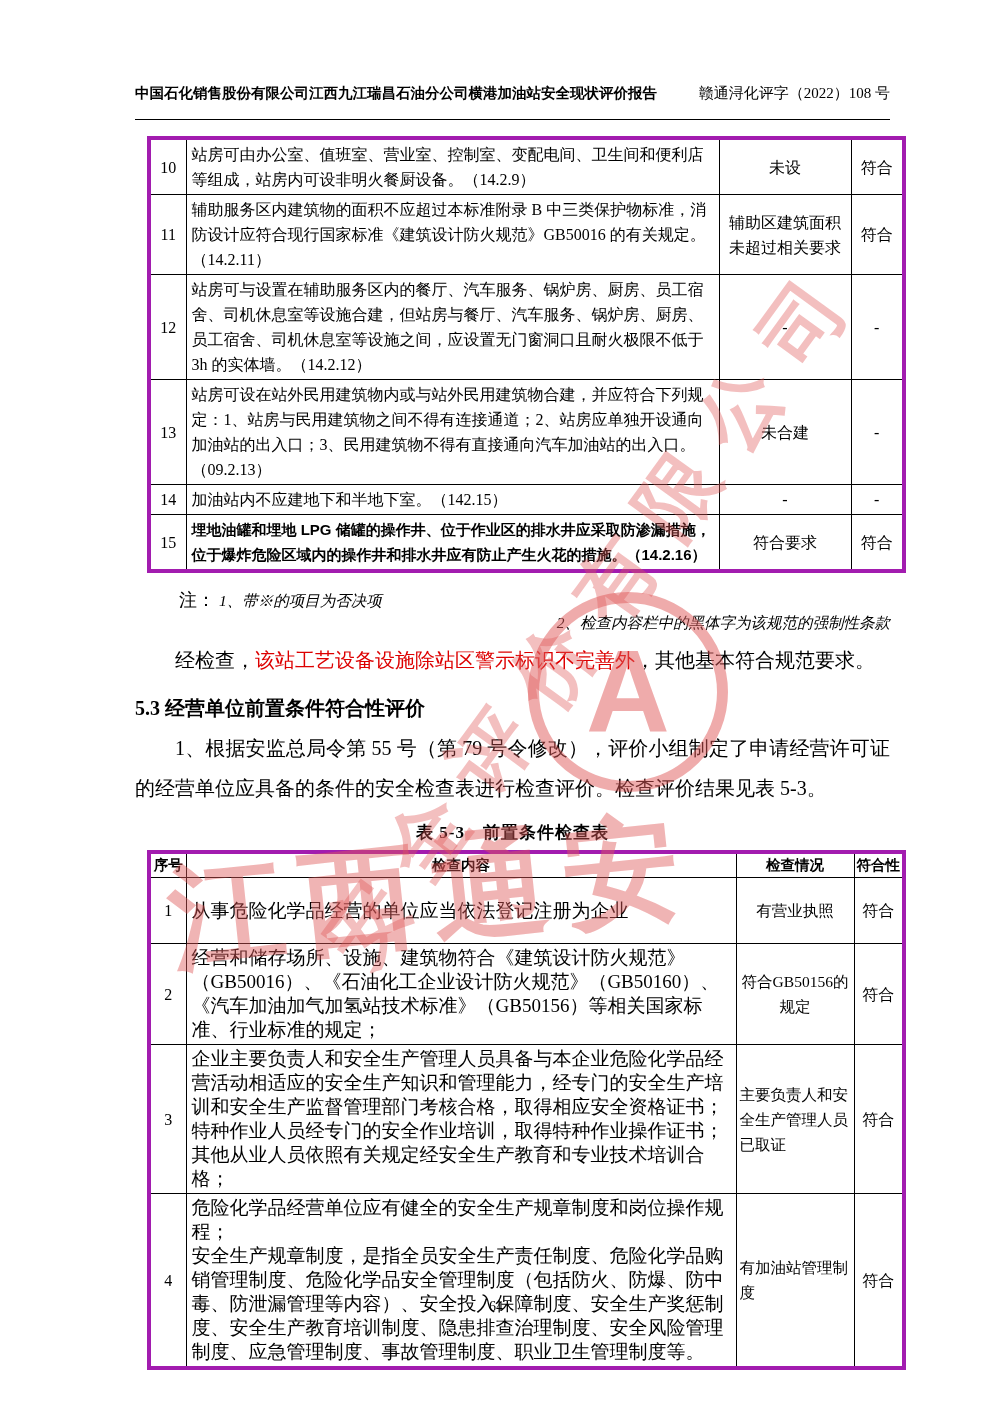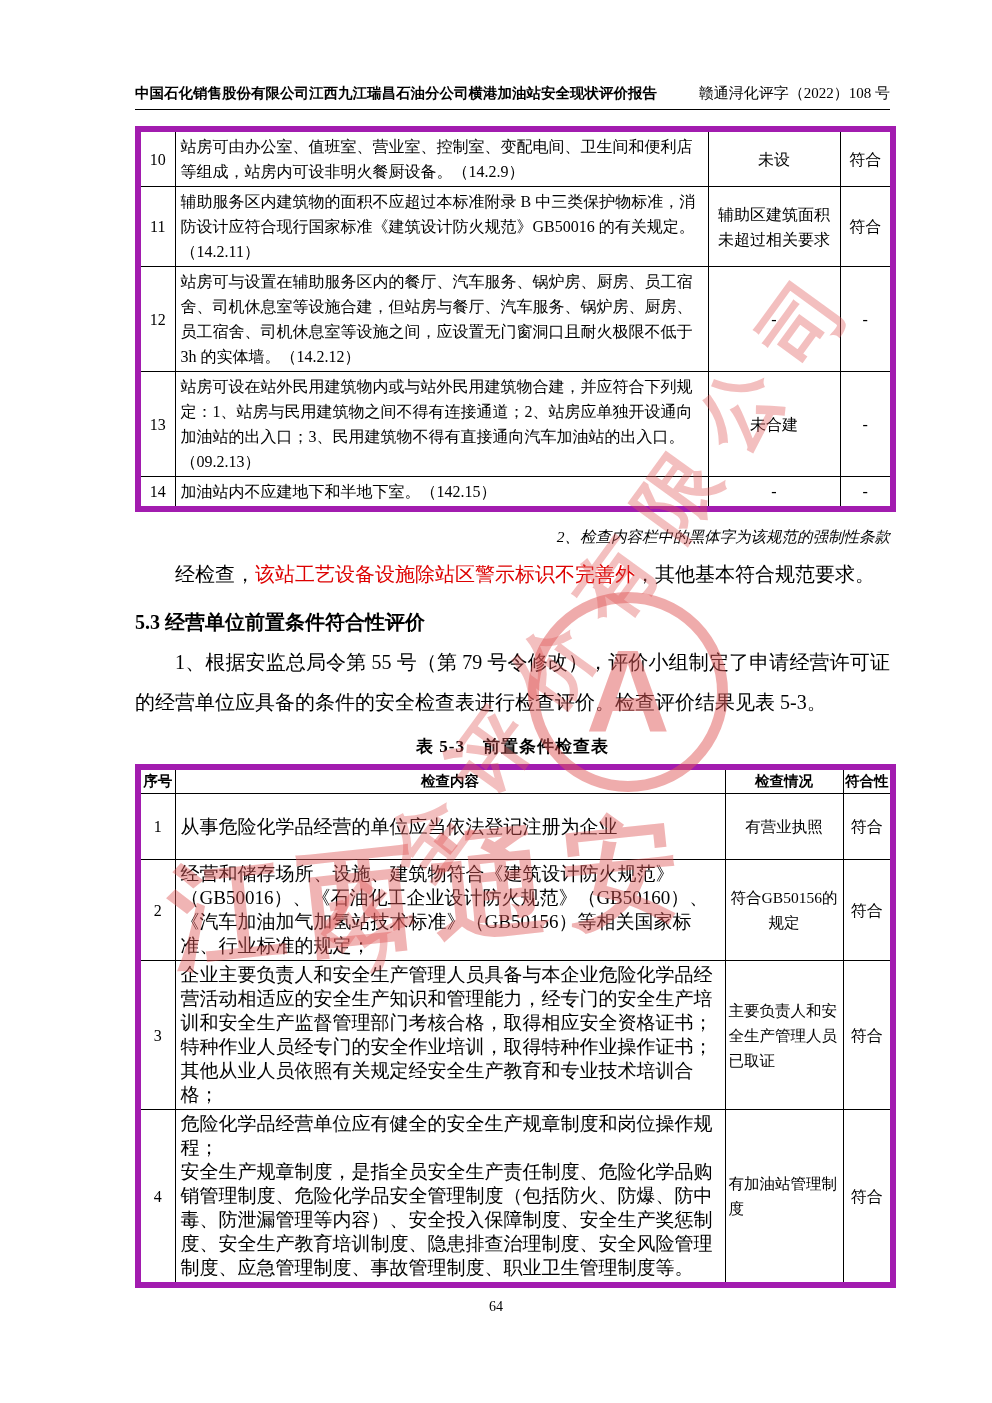--- a/index.html
+++ b/index.html
@@ -4,26 +4,26 @@
 <style>
   html,body{margin:0;padding:0;}
   body{
     width:992px;height:1403px;background:#ffffff;position:relative;overflow:hidden;
     font-family:"Liberation Serif","DejaVu Serif",serif;color:#000;
   }
   .page{position:absolute;inset:0;padding:84px 102px 0 135px;}
 
   
   .doc-header{display:flex;justify-content:space-between;align-items:baseline;
-    padding-bottom:6px;border-bottom:1.5px solid #000;}
+    padding-bottom:16px;border-bottom:1.5px solid #000;}
   .header-left{font-size:14.5px;font-weight:bold;}
   .header-right{font-size:15px;font-weight:normal;white-space:nowrap;margin-left:20px;}
 
   
-  .check-table{border-collapse:collapse;width:755px;table-layout:fixed;border:6px solid #a21caf;}
+  .check-table{border-collapse:collapse;width:755px;table-layout:fixed;border:4px solid #a21caf;margin-left:12px;}
   .check-table td,.check-table th{border:1px solid #000;vertical-align:middle;}
   .check-table td{font-size:16px;line-height:25px;padding:2px 5px;}
   .check-table th{font-size:14.5px;font-weight:bold;text-align:center;padding:2px 1px;}
   .col-no{text-align:center;}
   .col-content{text-align:left;}
   .col-sit{text-align:center;line-height:24px;}
   .col-conf{text-align:center;}
   .table1{margin-top:16px;}
   .table2{margin-top:4px;}
   .table2 .col-content{white-space:pre-line;line-height:24px;font-size:19px;}
@@ -108,25 +108,35 @@
     <td class="col-conf">-</td>
   </tr>
 
   <tr>
     <td class="col-no">14</td>
     <td class="col-content">加油站内不应建地下和半地下室。（142.15）</td>
     <td class="col-sit">-</td>
     <td class="col-conf">-</td>
   </tr>
 
+  <tr class="bold-content">
+    <td class="col-no">15</td>
+    <td class="col-content">埋地油罐和埋地 LPG 储罐的操作井、位于作业区的排水井应采取防渗漏措施，位于爆炸危险区域内的操作井和排水井应有防止产生火花的措施。（14.2.16）</td>
+    <td class="col-sit">符合要求</td>
+    <td class="col-conf">符合</td>
+  </tr>
 
 </tbody>
   </table>
 
   <div class="notes">
+    <div class="note-line1">
+      <span class="note-label">注：</span>
+      <span class="note-item">1、带※的项目为否决项</span>
+    </div>
     <div class="note-line2 note-item">2、检查内容栏中的黑体字为该规范的强制性条款</div>
   </div>
 
   <p class="body-para"><span>经检查，</span><span class="red-text">该站工艺设备设施除站区警示标识不完善外</span><span>，其他基本符合规范要求。</span></p>
 
   <h2 class="section-title">5.3 经营单位前置条件符合性评价</h2>
 
   <p class="body-para">1、根据安监总局令第 55 号（第 79 号令修改），评价小组制定了申请经营许可证的经营单位应具备的条件的安全检查表进行检查评价。检查评价结果见表 5-3。</p>
 
   <div class="table2-title">表 5-3　前置条件检查表</div>

